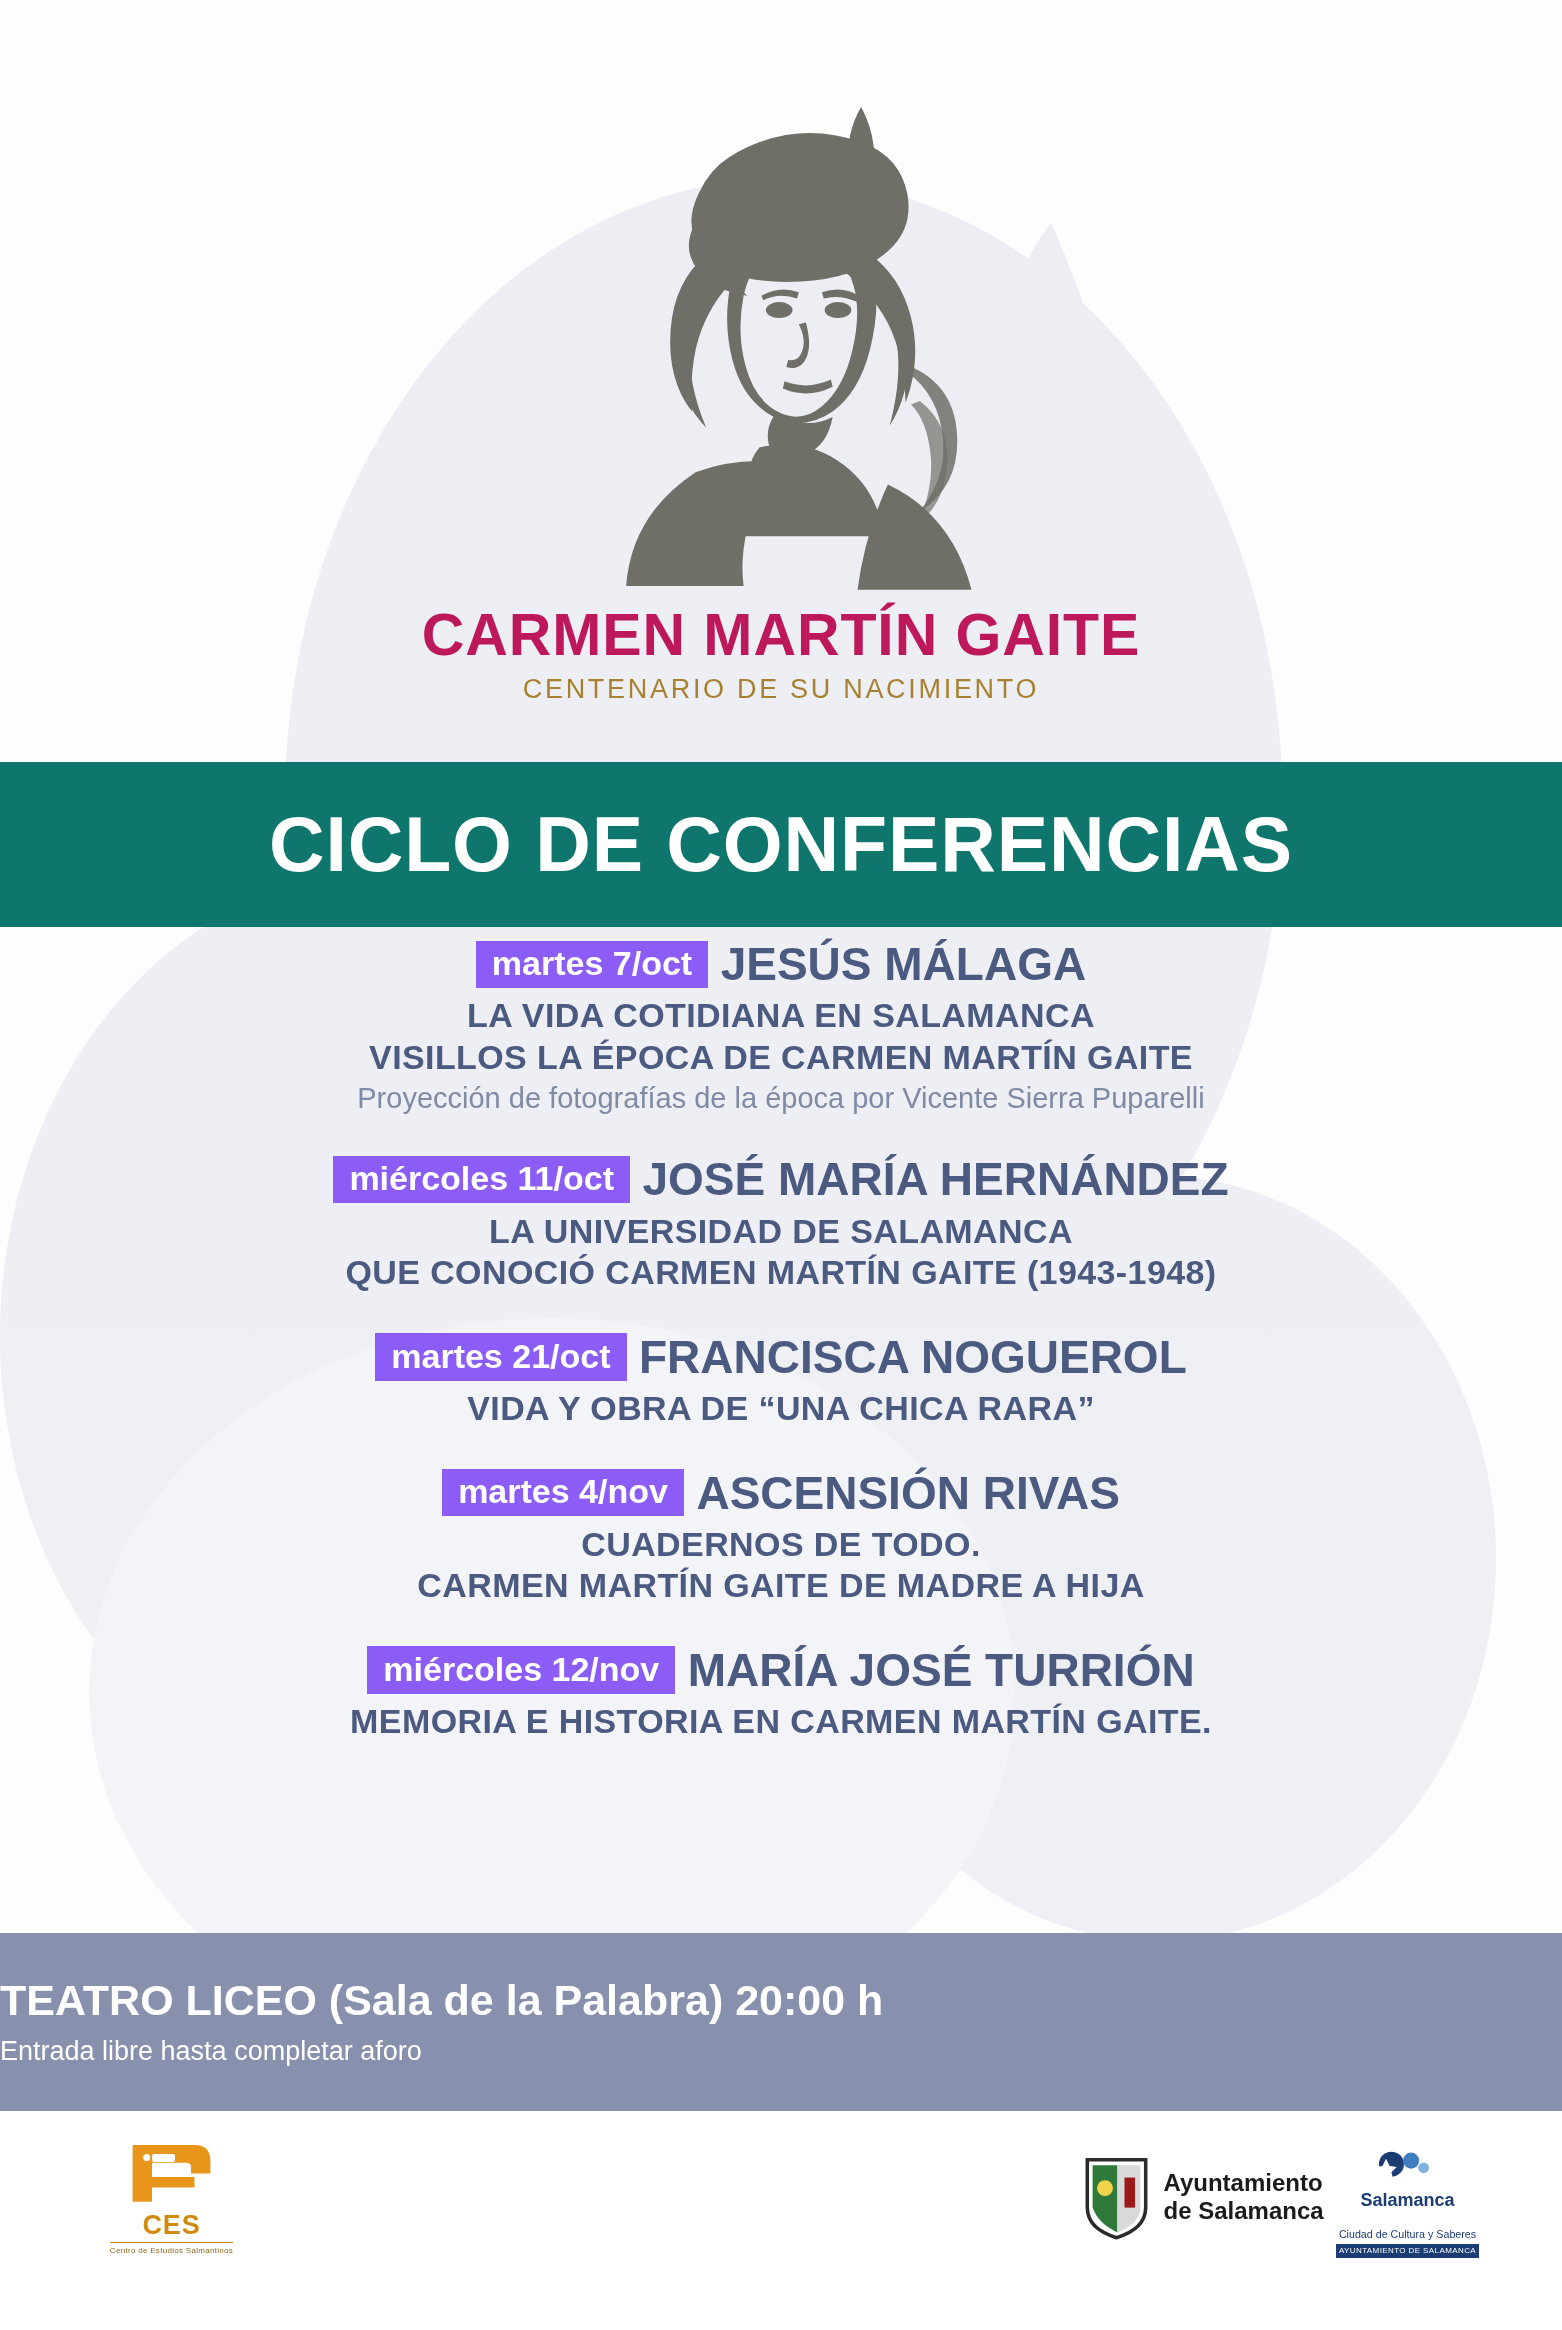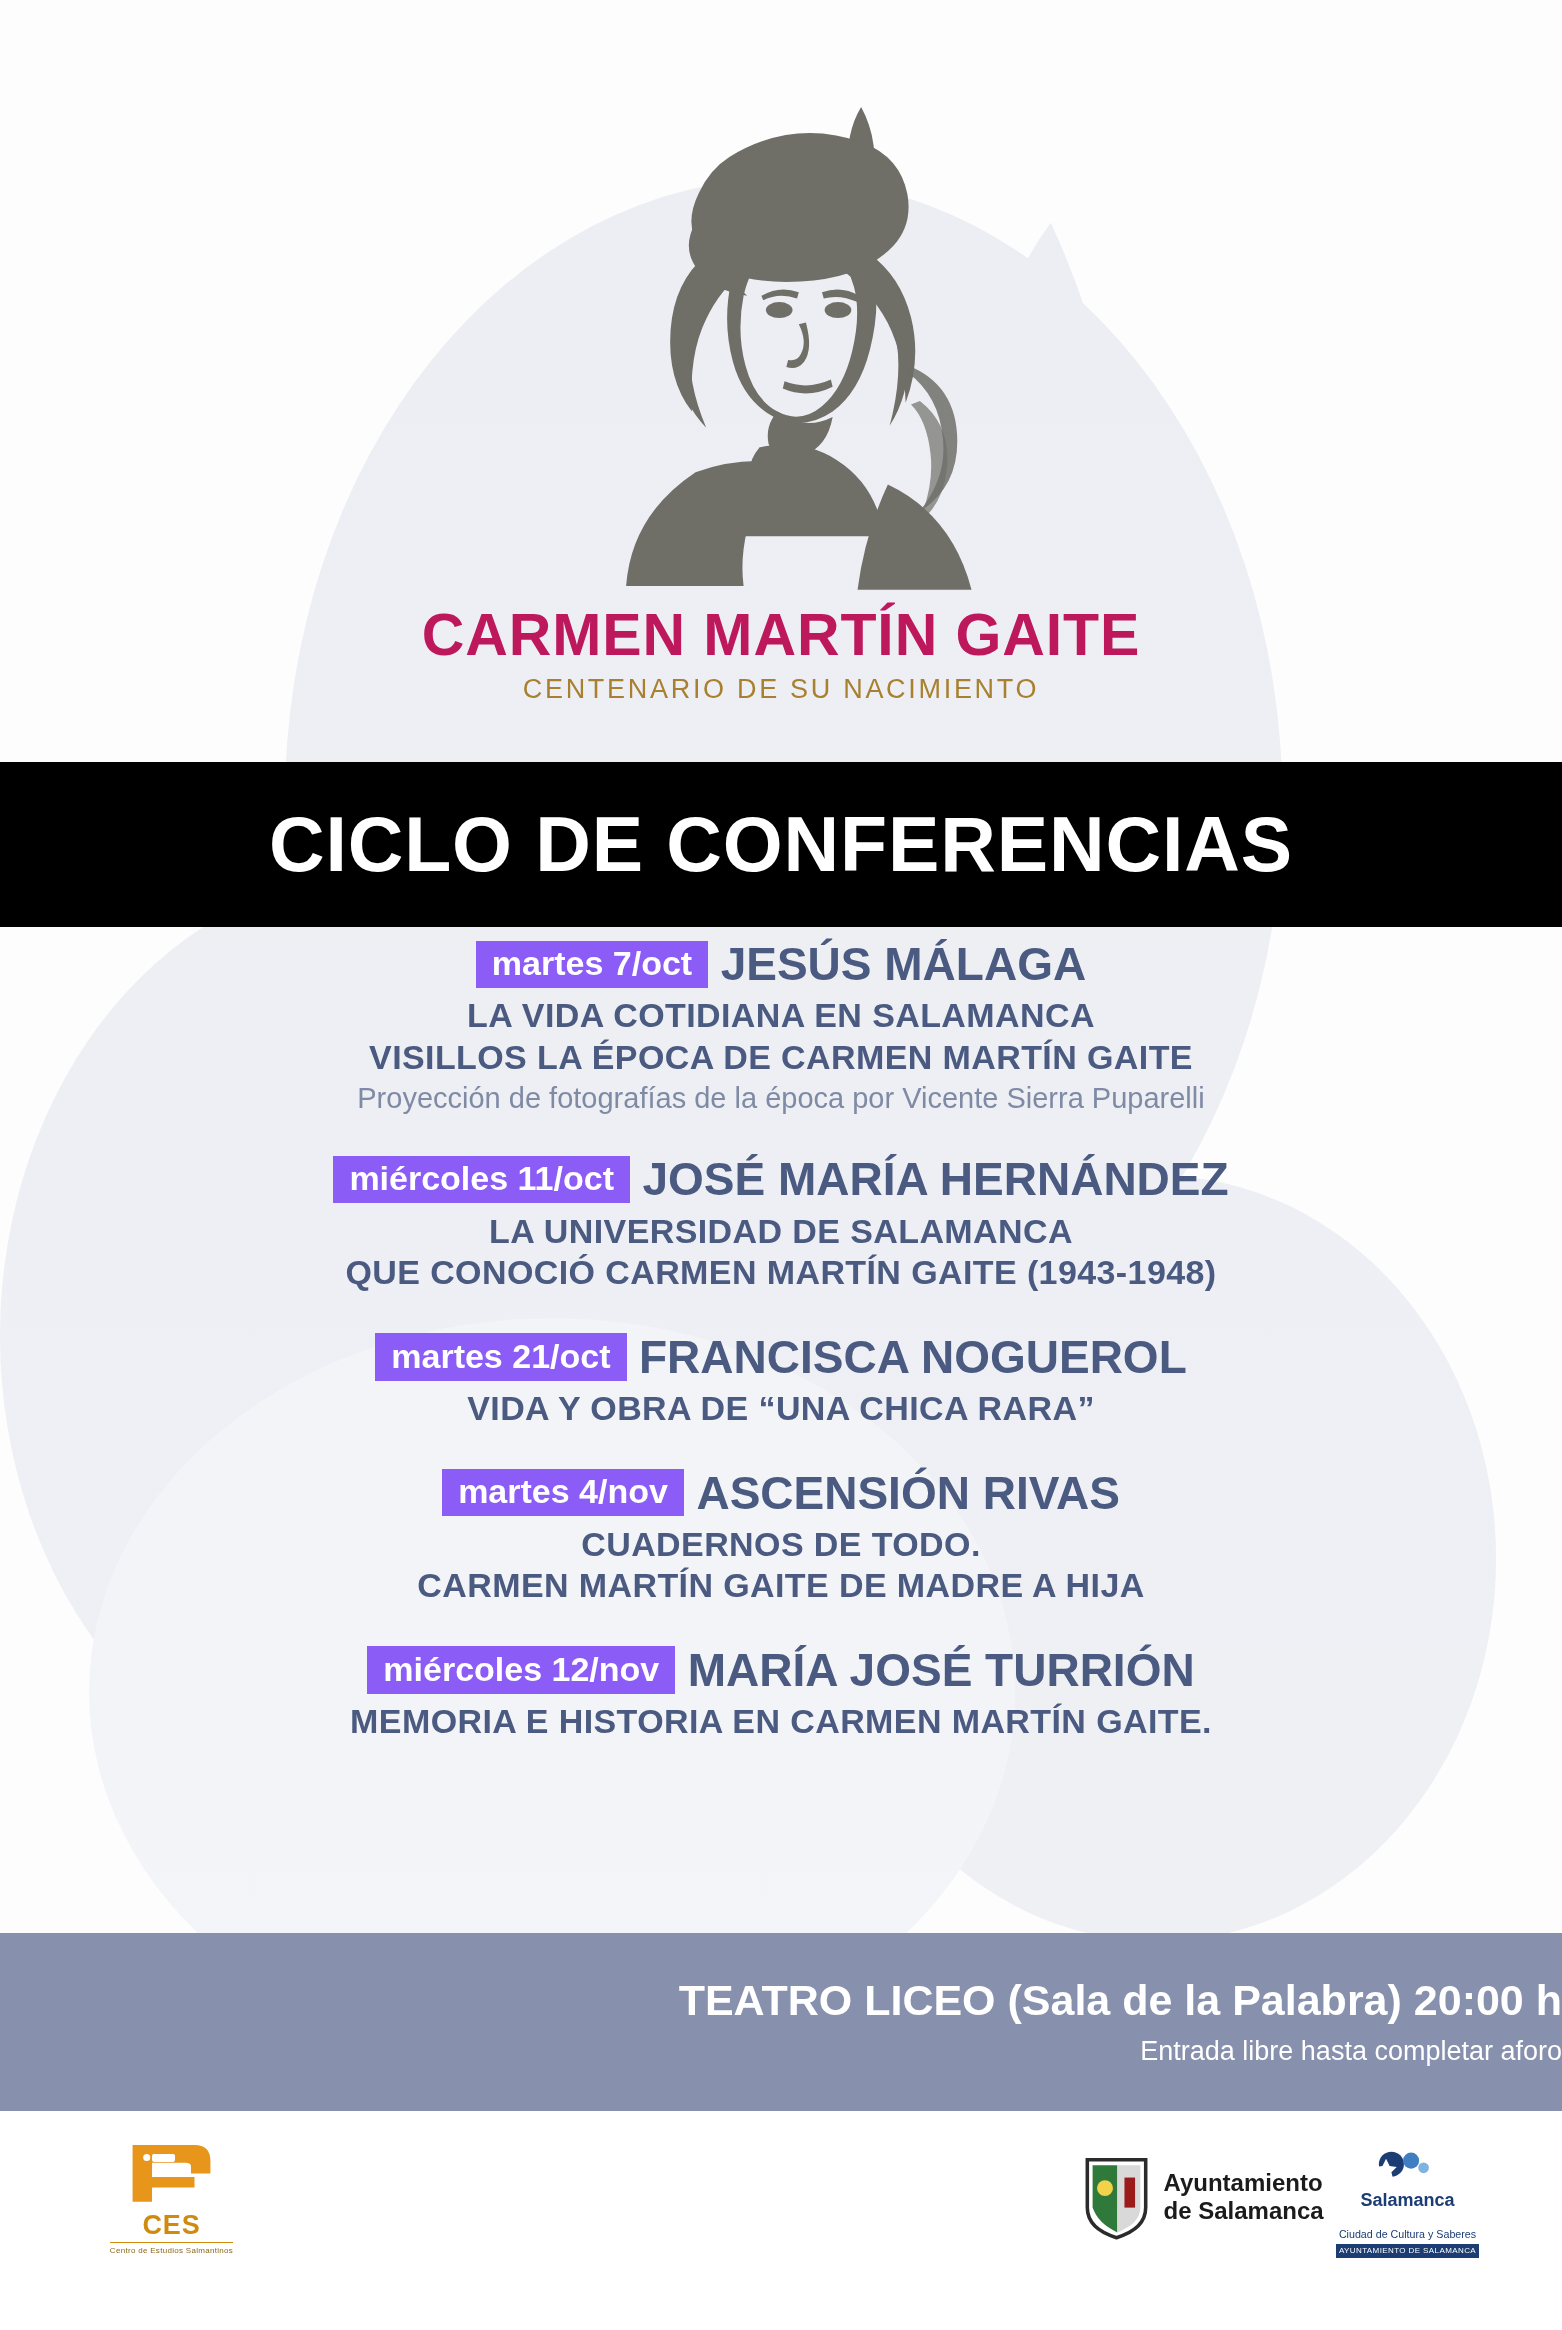--- a/index.html
+++ b/index.html
@@ -70,21 +70,21 @@
     line-height: 1;
   }
 
   
   .gold-band {
     position: absolute;
     top: 762px;
     left: 0;
     width: 100%;
     height: 165px;
-    background: #000000;
+    background: #0f766e;
     display: flex;
     align-items: center;
     justify-content: center;
   }
   .gold-band-title {
     color: #ffffff;
     font-size: 77px;
     font-weight: bold;
     letter-spacing: 0.9px;
   }
@@ -142,21 +142,21 @@
   .venue-band {
     position: absolute;
     left: 0;
     top: 1933px;
     width: 100%;
     height: 178px;
     background: #8790ac;
     color: #ffffff;
     display: flex;
     flex-direction: column;
-    align-items: flex-end;
+    align-items: flex-start;
     justify-content: center;
   }
   .venue-main {
     font-size: 43px;
     font-weight: bold;
     line-height: 1.1;
   }
   .venue-sub {
     margin-top: 12.5px;
     font-size: 27px;

